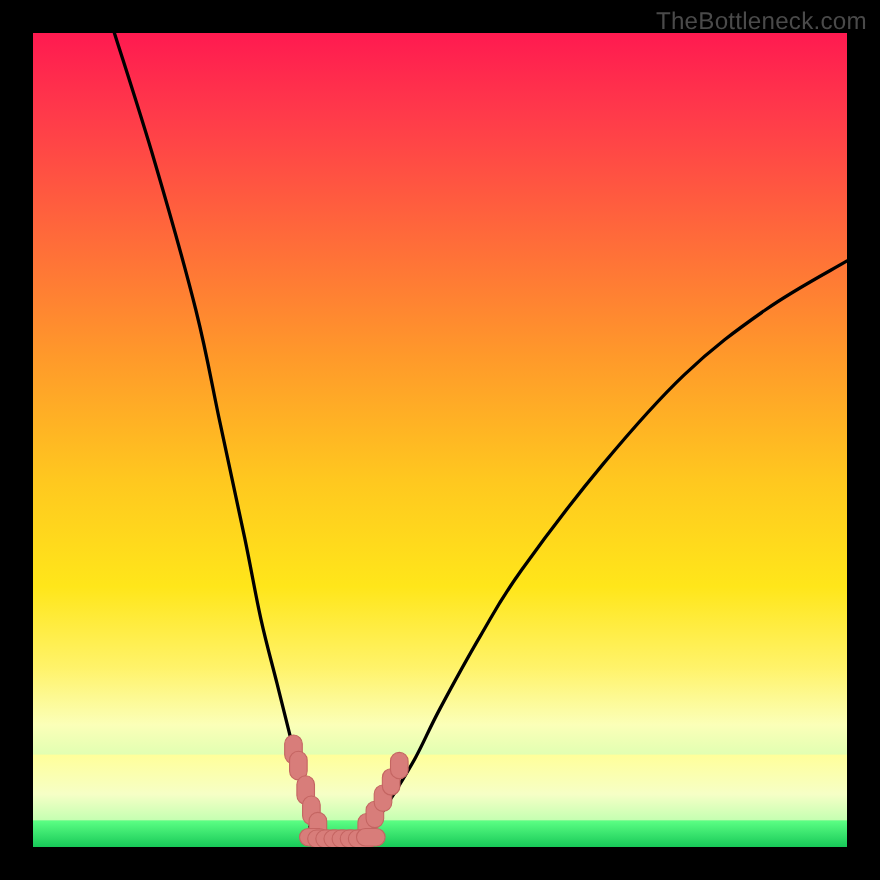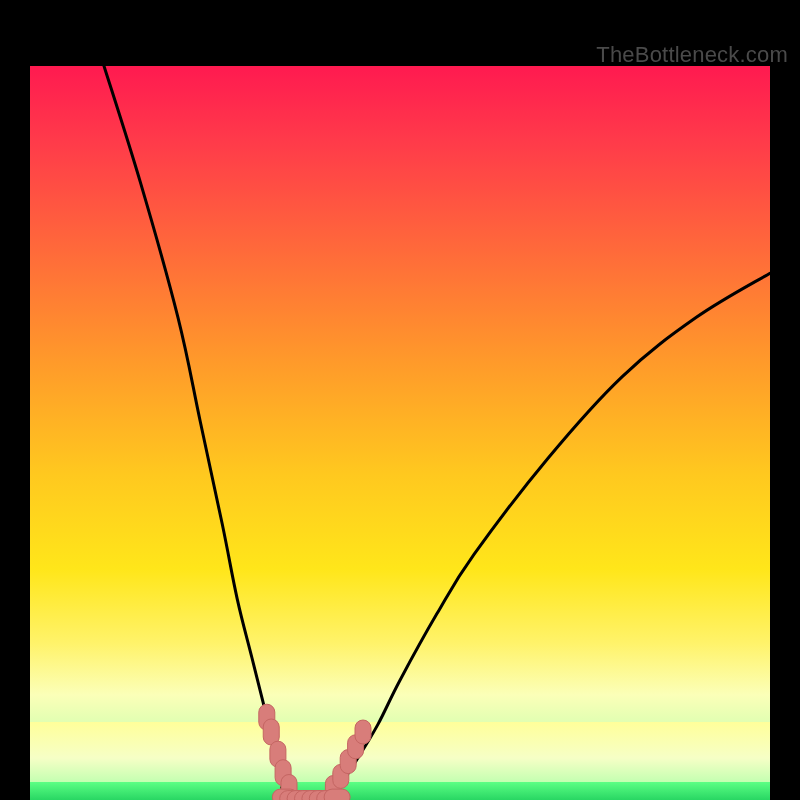--- a/index.html
+++ b/index.html
@@ -11,21 +11,20 @@
     overflow: hidden;
     font-family: Arial, Helvetica, sans-serif;
   }
   .frame {
     position: absolute;
     left: 0;
     top: 0;
     width: 800px;
     height: 701px;
     background: #000;
-    margin-top: 36px;
   }
   .plot-area {
     position: absolute;
     left: 30px;
     top: 30px;
     width: 740px;
     height: 740px;
     overflow: hidden;
   }
   .gradient-bg {

